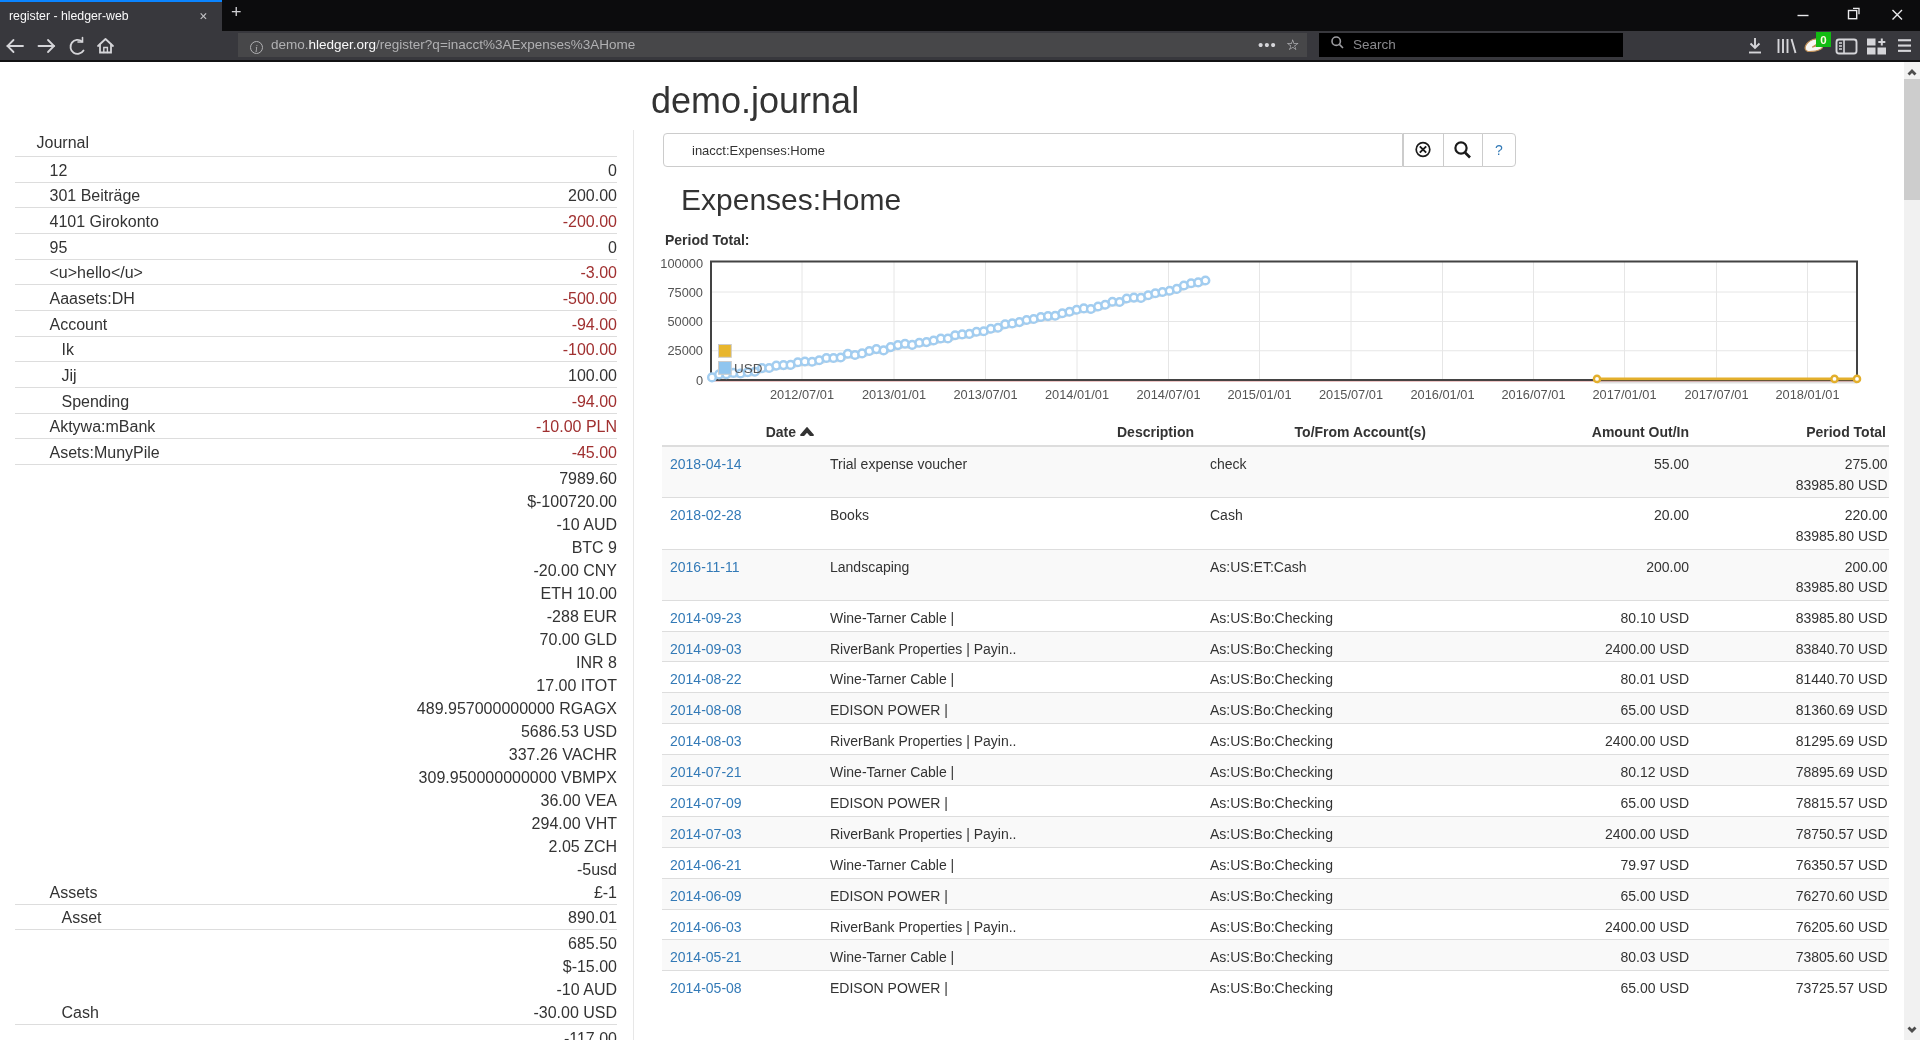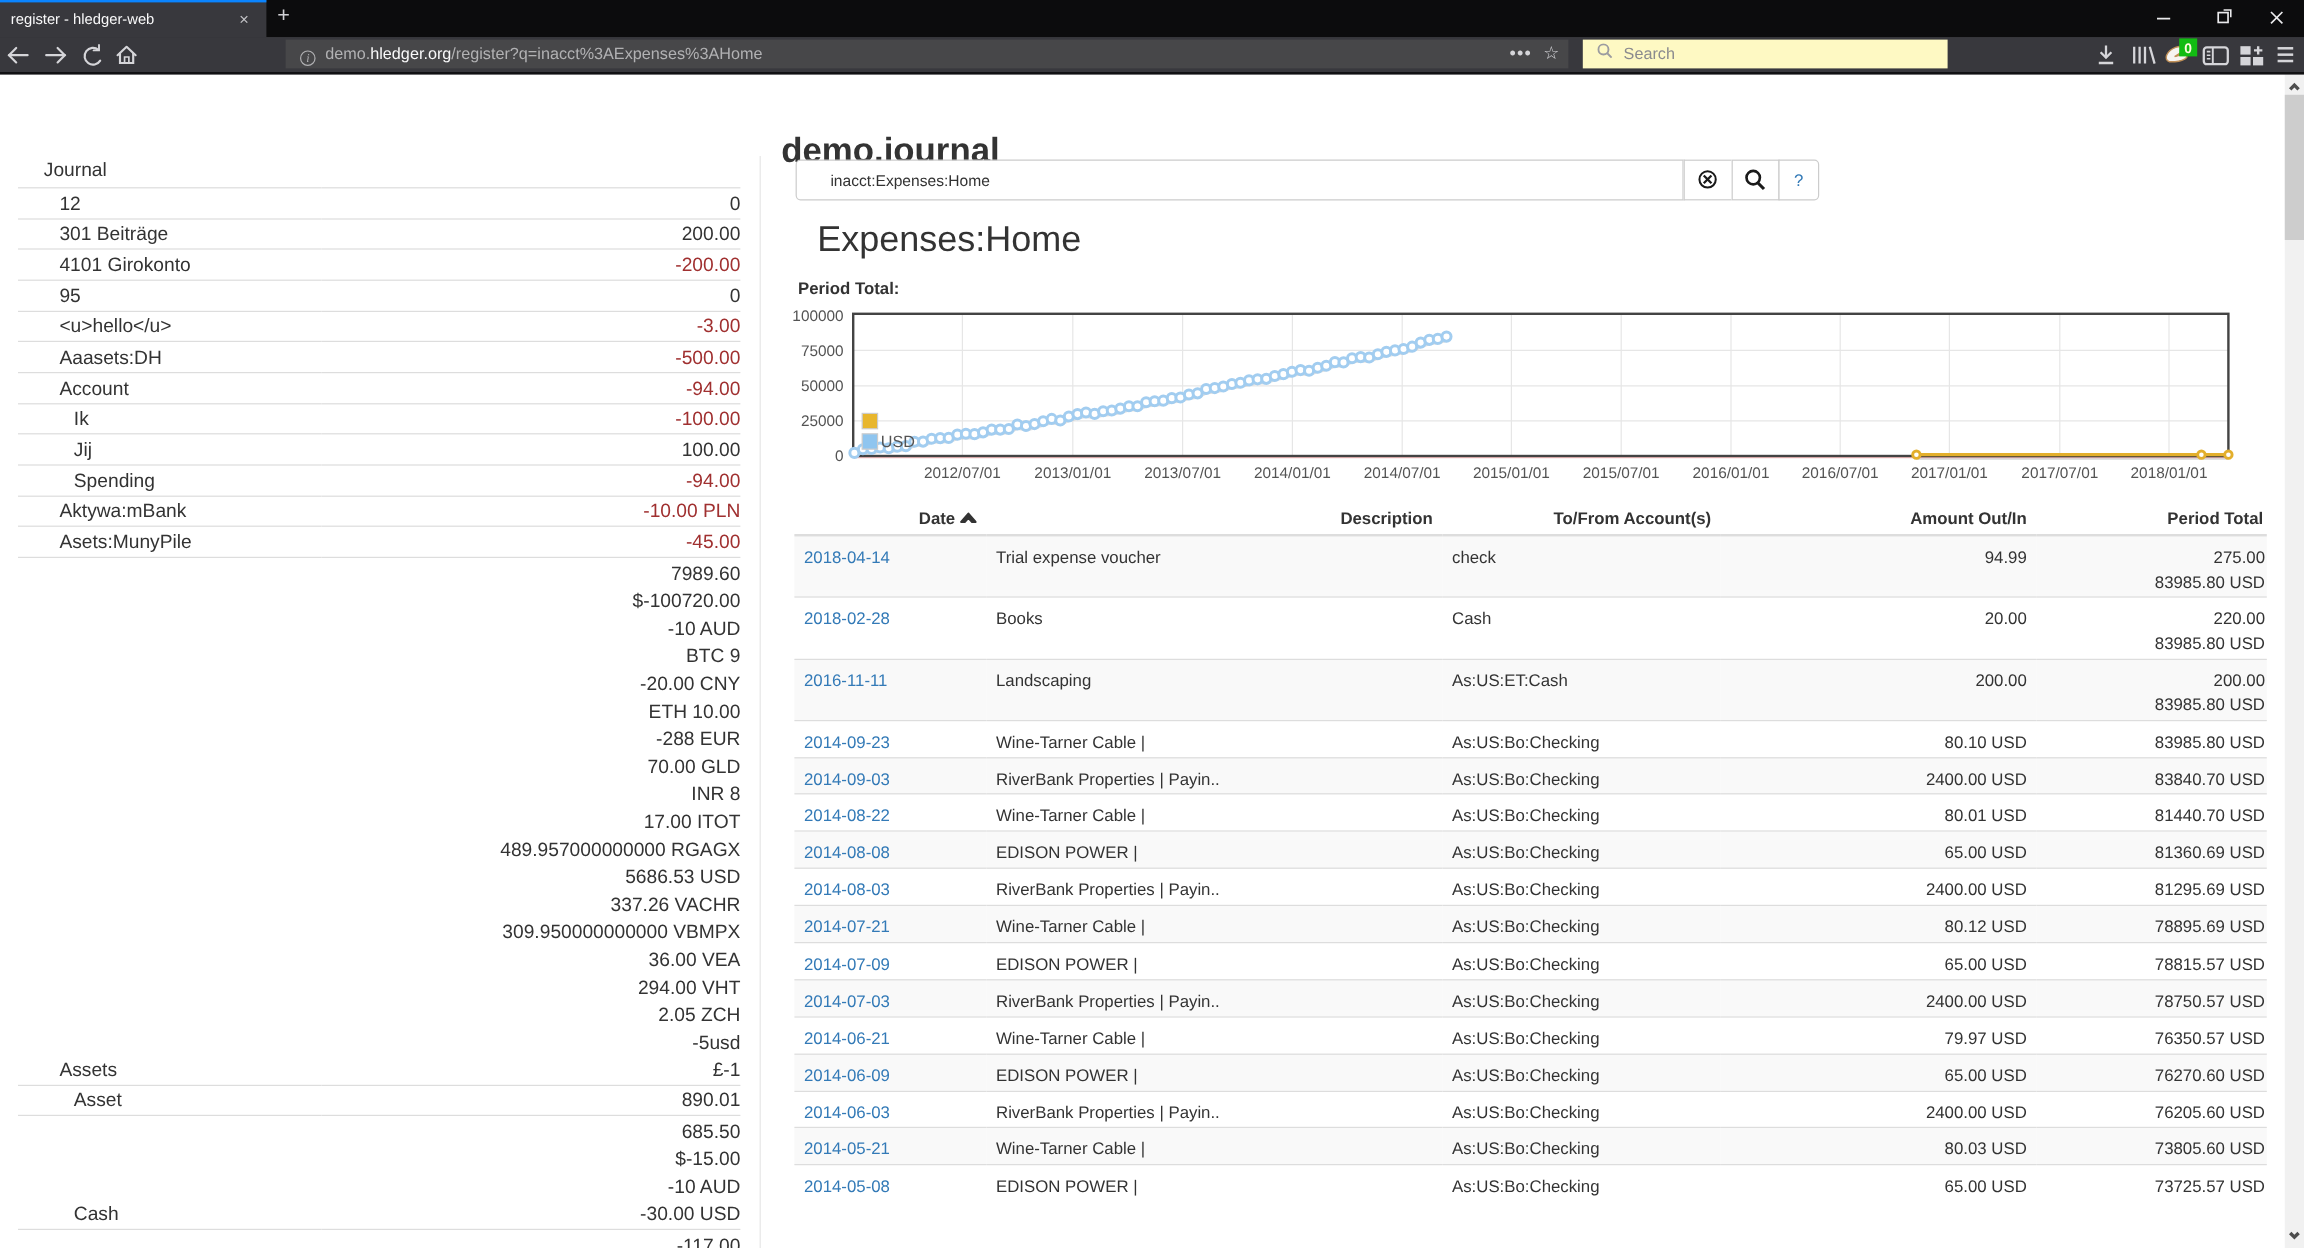--- a/index.html
+++ b/index.html
@@ -14,26 +14,26 @@
 .tab .ttl { position:absolute; left:9px; top:7px; font-size:12.3px; color:#f9f9fa; }
 .tab .cls { position:absolute; left:199px; top:8px; font-size:10.5px; color:#c3c3c7; }
 .newtab { position:absolute; left:231px; top:2px; width:17px; height:25px; color:#d0d0d4; font-size:18px; font-weight:300; }
 .navbar { position:absolute; left:0; top:31px; width:1920px; height:29px; background:#38383d; }
 .chromebtm { position:absolute; left:0; top:60px; width:1920px; height:2px; background:#111113; }
 .urlbar { position:absolute; left:238px; top:33px; width:1069px; height:24px; background:#474749; color:#b1b1b3; font-size:13.5px; line-height:24px; }
 .urlbar .host { color:#f9f9fa; }
 .urlbar .info { display:inline-block; width:13px; height:13px; border:1.2px solid #b1b1b3; border-radius:50%; text-align:center; line-height:13px; font-size:10px; margin:0 8px 0 12px; vertical-align:-2.5px; font-style:italic; font-family:"Liberation Serif",serif; }
 .dots { position:absolute; left:1258px; top:33px; color:#d5d5d9; font-size:15px; letter-spacing:1px; line-height:24px; }
 .star { position:absolute; left:1286px; top:33px; color:#d5d5d9; font-size:15px; line-height:24px; }
-.searchbox { position:absolute; left:1319px; top:33px; width:304px; height:24px; background:#fef9c3; color:#8a8a8e; font-size:13.5px; line-height:24px; }
+.searchbox { position:absolute; left:1319px; top:33px; width:304px; height:24px; background:#000000; color:#8a8a8e; font-size:13.5px; line-height:24px; }
 .searchbox .mag { display:inline-block; margin:0 9px 0 12px; }
 
 .page { position:absolute; left:0; top:0; width:1920px; height:1040px; background:#fff; color:#333; font-size:14px; }
 .vdivider { position:absolute; left:633px; top:130px; width:1px; height:910px; background:#e7e7e7; }
-h1.title { position:absolute; left:651px; top:81px; font-size:29px; line-height:40px; font-weight:700; color:#333;margin-top:25px; }
+h1.title { position:absolute; left:651px; top:81px; font-size:36px; line-height:40px; font-weight:400; color:#333; }
 
 .side { position:absolute; left:15px; top:129.3px; width:602px; border-collapse:collapse; }
 .side td { border-top:1px solid #ddd; line-height:23px; padding-top:1.66px; padding-bottom:0; font-size:16px; vertical-align:bottom; }
 .side tr.jhead td { border-top:none; padding-bottom:2.2px; }
 .side td.nm { color:#333; white-space:nowrap; }
 .side td.nm a { color:#333; }
 .side td.amt { text-align:right; white-space:nowrap; color:#333; }
 .side .ind0 { padding-left:21.5px; }
 .side .ind1 { padding-left:34.5px; }
 .side .ind2 { padding-left:46.5px; }
@@ -357,21 +357,21 @@
           <th class="c3">To/From Account(s)</th>
       <th class="c4 c4h">Amount Out/In</th>
           <th class="c5h">Period Total</th>
         </tr>
     </thead>
     <tbody>
 <tr class="dbl">
           <td class="c1"><a class="lnk">2018-04-14</a></td>
           <td class="c2">Trial expense voucher</td>
           <td class="c3">check</td>
-          <td class="c4">94.99</td>
+          <td class="c4">55.00</td>
           <td class="c5">275.00<br>83985.80 USD</td>
         </tr>
 <tr class="dbl">
           <td class="c1"><a class="lnk">2018-02-28</a></td>
           <td class="c2">Books</td>
           <td class="c3">Cash</td>
           <td class="c4">20.00</td>
           <td class="c5">220.00<br>83985.80 USD</td>
         </tr>
 <tr class="dbl">

